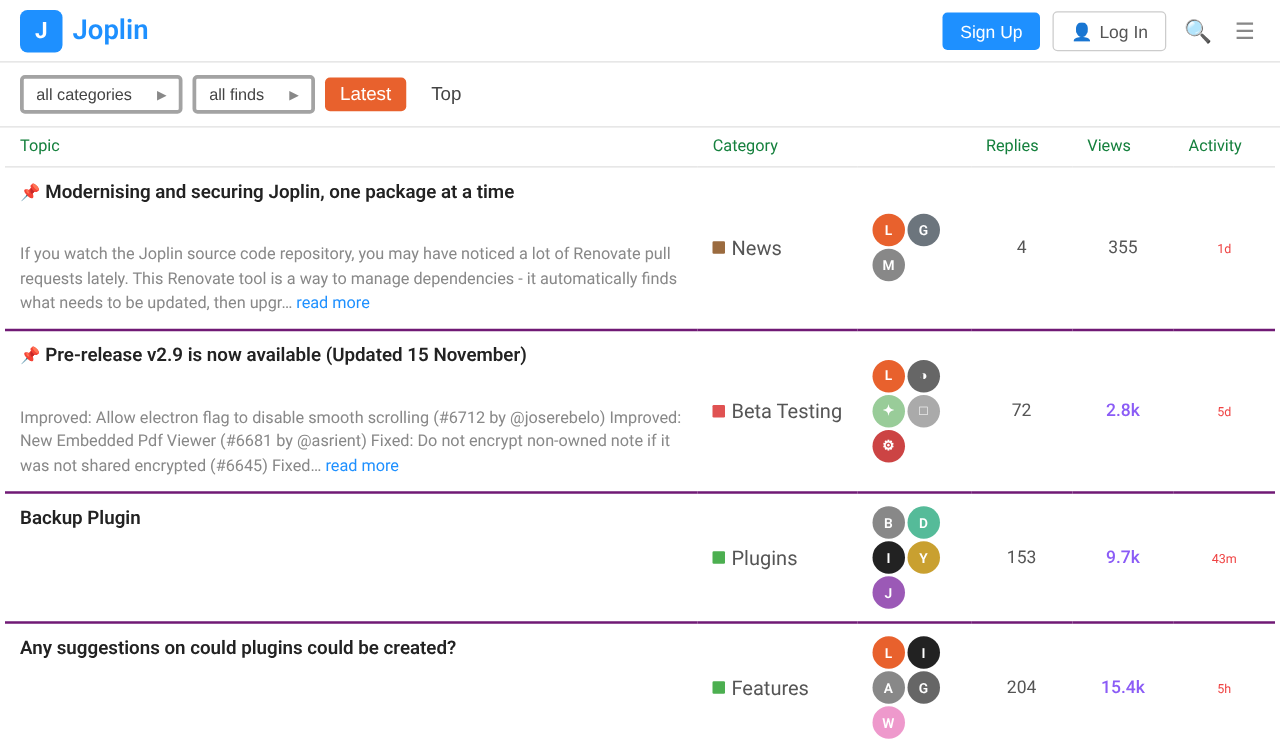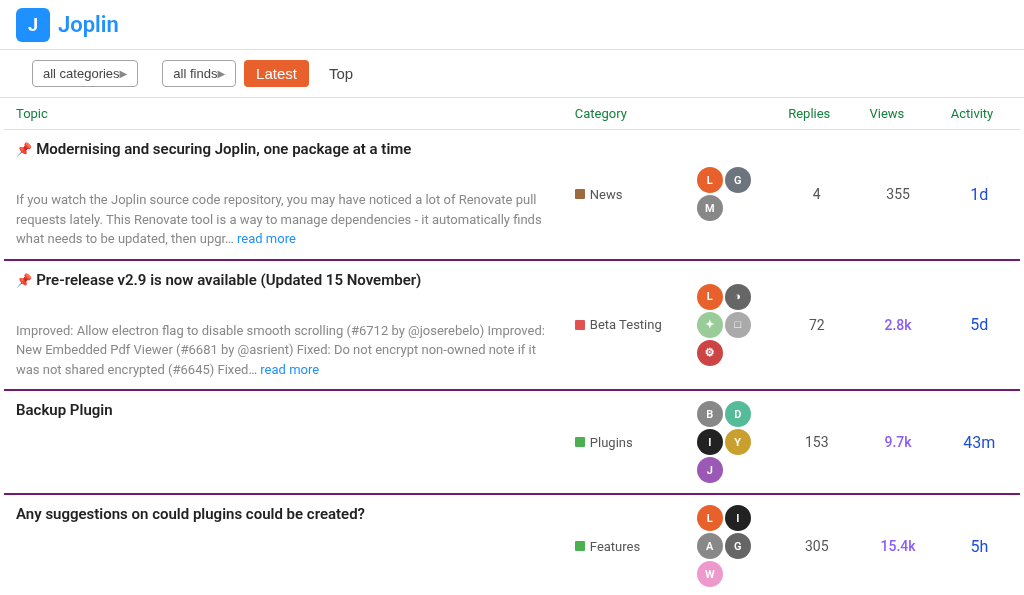--- a/index.html
+++ b/index.html
@@ -30,23 +30,23 @@
     .search-icon, .menu-icon {
       cursor: pointer; color: #888; font-size: 18px; padding: 4px;
     }
 
     
     .nav-bar {
       display: flex; align-items: center; padding: 10px 16px; gap: 8px;
       border-bottom: 1px solid #e0e0e0;
     }
     .filter-btn {
-      border: 1px solid #a3a3a3; background: #fff; padding: 5px 10px;
+      border: 3px solid #a3a3a3; background: #fff; padding: 5px 10px;
       border-radius: 4px; cursor: pointer; font-size: 13px; color: #444;
-      display: flex; align-items: center; gap: 0; margin-left: 16px;
+      display: flex; align-items: center; gap: 20px;
     }
     .filter-btn .arrow { font-size: 10px; color: #888; }
     .tab-btn {
       background: none; border: none; padding: 5px 12px;
       cursor: pointer; font-size: 15px; color: #444;
     }
     .tab-btn.active {
       background: #e8612d; color: #fff; border-radius: 4px;
     }
 
@@ -71,47 +71,56 @@
     .td-middle { vertical-align: middle; }
 
     .pin-icon { color: #aaa; font-size: 13px; margin-right: 4px; }
     .lock-icon { color: #aaa; font-size: 13px; margin-right: 3px; }
     .topic-title { font-size: 15px; font-weight: 600; color: #222; margin-bottom: 4px; }
     .topic-excerpt { font-size: 13px; color: #888; line-height: 1.5; margin-top: 32px; }
     .read-more { color: #1e90ff; cursor: pointer; }
 
     .category-badge {
       display: inline-flex; align-items: center; gap: 5px;
-      font-size: 13px; color: #555; white-space: nowrap;
+      font-size: 16px; color: #555; white-space: nowrap;
     }
     .cat-dot { width: 10px; height: 10px; border-radius: 1px; display: inline-block; }
 
     .replies-count { color: #555; font-size: 14px; }
     .views-orange { color: #8b5cf6; font-weight: 500; }
     .views-normal { color: #555; }
-    .activity-val { color: #1d4ed8; font-size: 16px; }
+    .activity-val { color: #ef4444; font-size: 10px; }
 
     .avatar-group { display: flex; gap: 2px; flex-wrap: wrap; align-items: center; }
     .avatar {
       width: 26px; height: 26px; border-radius: 50%;
       display: flex; align-items: center; justify-content: center;
       font-size: 11px; font-weight: 600; color: #fff;
     }
 
     .table-container { padding: 0 4px; }
   </style>
 </head>
 <body>
 
 <header class="header">
   <div class="logo-area">
     <div class="logo-icon">
       <span>J</span>
     </div>
     <span class="logo-text">Joplin</span>
+  </div>
+  <div class="header-actions">
+    <button class="btn-signup">Sign Up</button>
+    <button class="btn-login">
+      <span>👤</span>
+      <span>Log In</span>
+    </button>
+    <span class="search-icon">🔍</span>
+    <span class="menu-icon">☰</span>
   </div>
 </header>
 
 <nav class="nav-bar">
   <button class="filter-btn">
     <span>all categories</span>
     <span class="arrow">▶</span>
   </button>
   <button class="filter-btn">
     <span>all finds</span>
@@ -209,19 +218,19 @@
   </span></td>
           <td class="td-middle">
             <div class="avatar-group">
               <div class="avatar" style="background:#e8612d">L</div>
               <div class="avatar" style="background:#222">I</div>
               <div class="avatar" style="background:#888">A</div>
               <div class="avatar" style="background:#666">G</div>
               <div class="avatar" style="background:#e9c">W</div>
             </div>
           </td>
-          <td class="td-center td-middle"><span class="replies-count">305</span></td>
+          <td class="td-center td-middle"><span class="replies-count">204</span></td>
           <td class="td-center td-middle"><span class="views-orange">15.4k</span></td>
           <td class="td-center td-middle"><span class="activity-val">5h</span></td>
         </tr>
       </tbody>
   </table>
 </div>
 
 </body></html>

